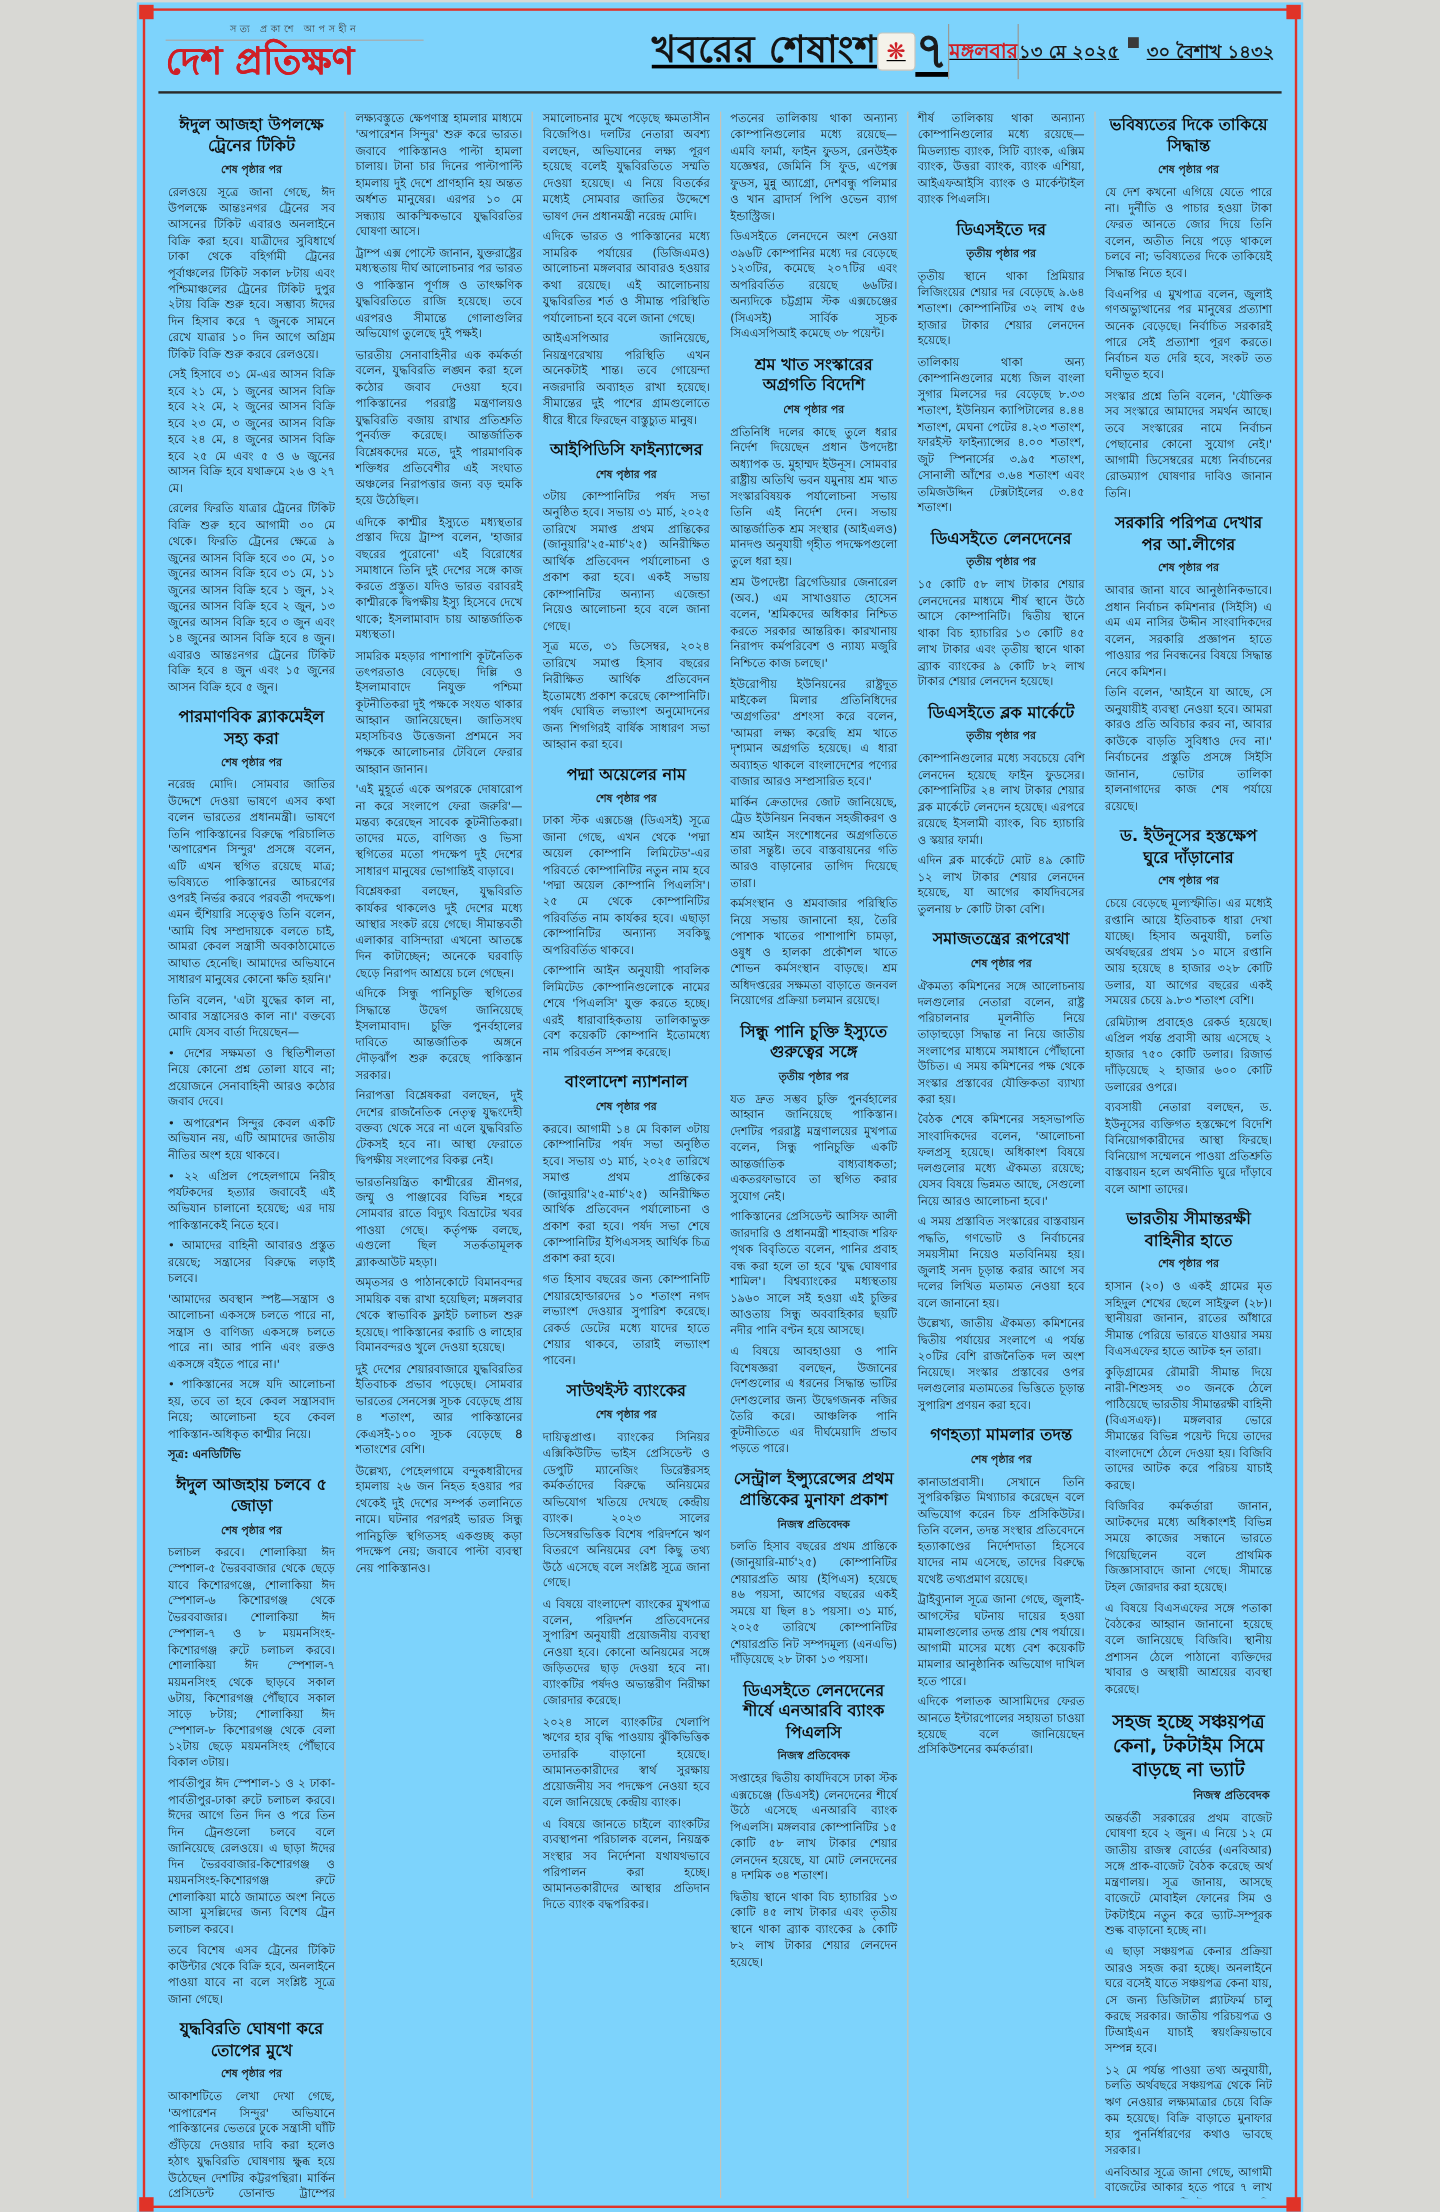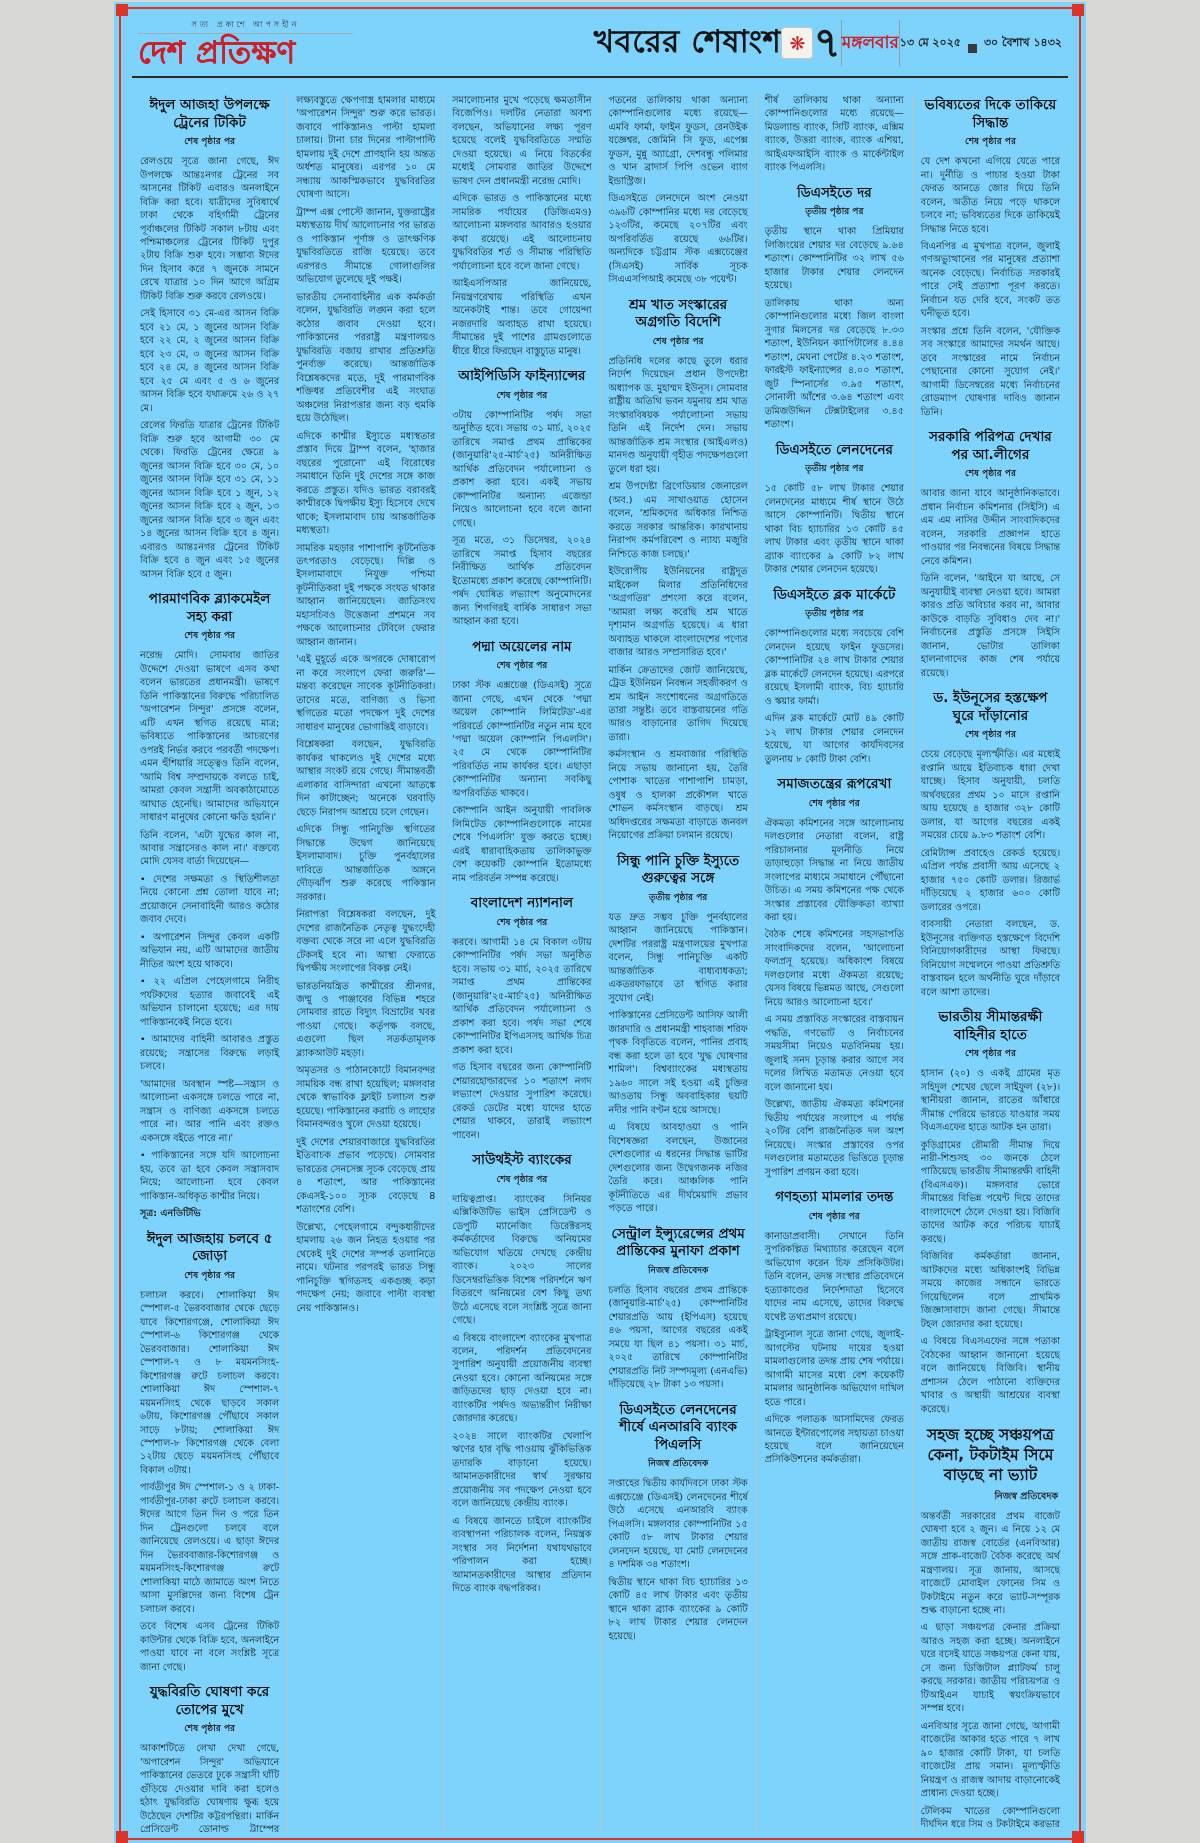--- a/index.html
+++ b/index.html
@@ -9,27 +9,27 @@
   .corner{position:absolute;width:12px;height:12px;background:#e03328;}
   .corner.tl{top:2px;left:2px}.corner.tr{top:2px;right:2px}
   .corner.bl{bottom:2px;left:2px}.corner.br{bottom:2px;right:2px}
   .content{position:absolute;top:13px;left:18px;right:18px;bottom:13px;display:flex;flex-direction:column;}
 
   
   .hdr{display:flex;align-items:center;justify-content:space-between;padding:2px 6px 7px;border-bottom:2px solid #2a2a2a;}
   .masthead{display:flex;flex-direction:column;min-width:215px;}
   .tagline{font-size:8px;letter-spacing:3px;color:#444;text-align:center;border-bottom:1px solid #aaa;padding-bottom:2px;margin-bottom:2px;}
   .mast-name{font-size:31px;font-weight:bold;color:#cf1f26;line-height:1.05;text-shadow:0 0 0 #cf1f26;}
-  .hdr-right{display:flex;align-items:center;}
+  .hdr-right{display:flex;align-items:center;text-decoration:underline;}
   .section-title{font-size:31px;font-weight:800;color:#141414;letter-spacing:0.5px;}
   .logo-box{width:30px;height:30px;border:1px solid #c9c5bc;border-radius:4px;display:flex;align-items:center;justify-content:center;font-size:19px;color:#cf1f26;background:#f4f2ea;}
   .page-num{font-size:42px;font-weight:bold;color:#1b1b1b;line-height:1;}
   .vdiv{width:1px;height:46px;background:#9a9a94;}
   .weekday{font-size:17px;font-weight:bold;color:#cf1f26;}
-  .dateline{display:flex;align-items:flex-end;gap:7px;font-size:11px;color:#1b1b1b;font-weight:bold;}
+  .dateline{display:flex;align-items:flex-start;gap:7px;font-size:15px;color:#1b1b1b;font-weight:bold;}
   .date-sep{width:9px;height:9px;background:#3a3a3a;display:inline-block;}
 
   
   .columns{flex:1;display:flex;overflow:hidden;padding-top:15px;}
   .column{flex:1 1 0;padding:0 8px;border-right:1px solid #c6c2b8;overflow:hidden;min-width:0;}
   .column:last-child{border-right:none;}
   .article{margin-bottom:6px;}
   .headline{font-size:13.5px;font-weight:bold;text-align:center;line-height:1.3;margin:10px 2px 3px;color:#101010;}
   .article:first-child .headline{margin-top:3px;}
   .headline.big{font-size:15.5px;}
@@ -253,19 +253,20 @@
             <p class="body">হাসান (২০) ও একই গ্রামের মৃত সহিদুল শেখের ছেলে সাইফুল (২৮)। স্থানীয়রা জানান, রাতের আঁধারে সীমান্ত পেরিয়ে ভারতে যাওয়ার সময় বিএসএফের হাতে আটক হন তারা।</p>
             <p class="body">কুড়িগ্রামের রৌমারী সীমান্ত দিয়ে নারী-শিশুসহ ৩০ জনকে ঠেলে পাঠিয়েছে ভারতীয় সীমান্তরক্ষী বাহিনী (বিএসএফ)। মঙ্গলবার ভোরে সীমান্তের বিভিন্ন পয়েন্ট দিয়ে তাদের বাংলাদেশে ঠেলে দেওয়া হয়। বিজিবি তাদের আটক করে পরিচয় যাচাই করছে।</p>
             <p class="body">বিজিবির কর্মকর্তারা জানান, আটকদের মধ্যে অধিকাংশই বিভিন্ন সময়ে কাজের সন্ধানে ভারতে গিয়েছিলেন বলে প্রাথমিক জিজ্ঞাসাবাদে জানা গেছে। সীমান্তে টহল জোরদার করা হয়েছে।</p>
             <p class="body">এ বিষয়ে বিএসএফের সঙ্গে পতাকা বৈঠকের আহ্বান জানানো হয়েছে বলে জানিয়েছে বিজিবি। স্থানীয় প্রশাসন ঠেলে পাঠানো ব্যক্তিদের খাবার ও অস্থায়ী আশ্রয়ের ব্যবস্থা করেছে।</p>
           </article>
           <article class="article">
             <h2 class="headline big">সহজ হচ্ছে সঞ্চয়পত্র কেনা, টকটাইম সিমে বাড়ছে না ভ্যাট</h2>
             <div class="byline">নিজস্ব প্রতিবেদক</div>
             <p class="body">অন্তর্বর্তী সরকারের প্রথম বাজেট ঘোষণা হবে ২ জুন। এ নিয়ে ১২ মে জাতীয় রাজস্ব বোর্ডের (এনবিআর) সঙ্গে প্রাক-বাজেট বৈঠক করেছে অর্থ মন্ত্রণালয়। সূত্র জানায়, আসছে বাজেটে মোবাইল ফোনের সিম ও টকটাইমে নতুন করে ভ্যাট-সম্পূরক শুল্ক বাড়ানো হচ্ছে না।</p>
             <p class="body">এ ছাড়া সঞ্চয়পত্র কেনার প্রক্রিয়া আরও সহজ করা হচ্ছে। অনলাইনে ঘরে বসেই যাতে সঞ্চয়পত্র কেনা যায়, সে জন্য ডিজিটাল প্ল্যাটফর্ম চালু করছে সরকার। জাতীয় পরিচয়পত্র ও টিআইএন যাচাই স্বয়ংক্রিয়ভাবে সম্পন্ন হবে।</p>
+            <p class="body">১২ মে পর্যন্ত পাওয়া তথ্য অনুযায়ী, চলতি অর্থবছরে সঞ্চয়পত্র থেকে নিট ঋণ নেওয়ার লক্ষ্যমাত্রার চেয়ে বিক্রি কম হয়েছে। বিক্রি বাড়াতে মুনাফার হার পুনর্নির্ধারণের কথাও ভাবছে সরকার।</p>
             <p class="body">এনবিআর সূত্রে জানা গেছে, আগামী বাজেটের আকার হতে পারে ৭ লাখ ৯০ হাজার কোটি টাকা, যা চলতি বাজেটের প্রায় সমান। মূল্যস্ফীতি নিয়ন্ত্রণ ও রাজস্ব আদায় বাড়ানোকেই প্রাধান্য দেওয়া হচ্ছে।</p>
             <p class="body">টেলিকম খাতের কোম্পানিগুলো দীর্ঘদিন ধরে সিম ও টকটাইমে করভার কমানোর দাবি জানিয়ে আসছিল। নতুন করে কর না বাড়ানোর সিদ্ধান্তকে স্বাগত জানিয়েছে তারা।</p>
           </article>
         </div>
       </div>
   </div>
 </div>
 
 </body></html>

